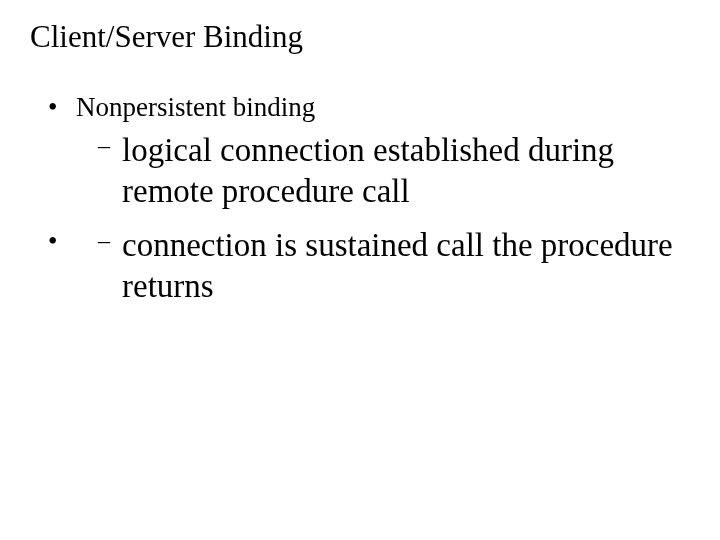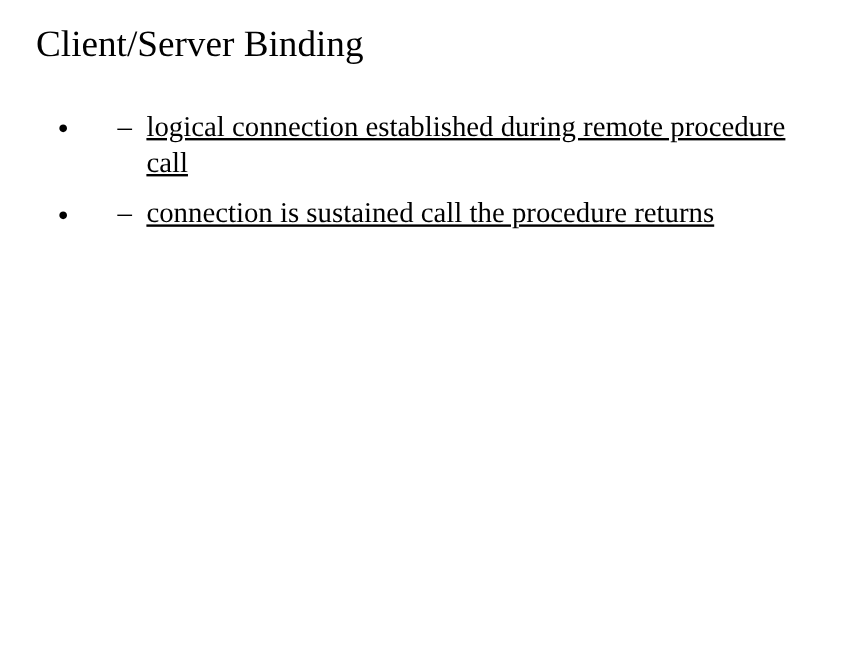--- a/index.html
+++ b/index.html
@@ -42,42 +42,42 @@
     top: 0;
     font-size: 27px;
   }
   ul.level2 {
     margin: 6px 0 12px 0;
     padding: 0 0 0 30px;
     list-style: none;
   }
   ul.level2 > li {
     position: relative;
-    font-size: 24px;
+    font-size: 33px;
     line-height: 1.25;
     padding-left: 16px;
     margin-bottom: 4px;
-    text-decoration: underline;
   }
   ul.level2 > li::before {
     content: "–";
     position: absolute;
     left: -8px;
     top: 0;
     font-size: 24px;
   }
 </style>
 </head>
 <body>
 
 <div class="slide">
   <h1 class="title">Client/Server Binding</h1>
 
   <ul class="level1">
     <li>
+      <span>Nonpersistent binding</span>
       <ul class="level2">
         <li>
           <span>logical connection established during remote procedure call</span>
         </li>
       </ul>
     </li>
     <li>
       <ul class="level2">
         <li>
           <span>connection is sustained call the procedure returns</span>

